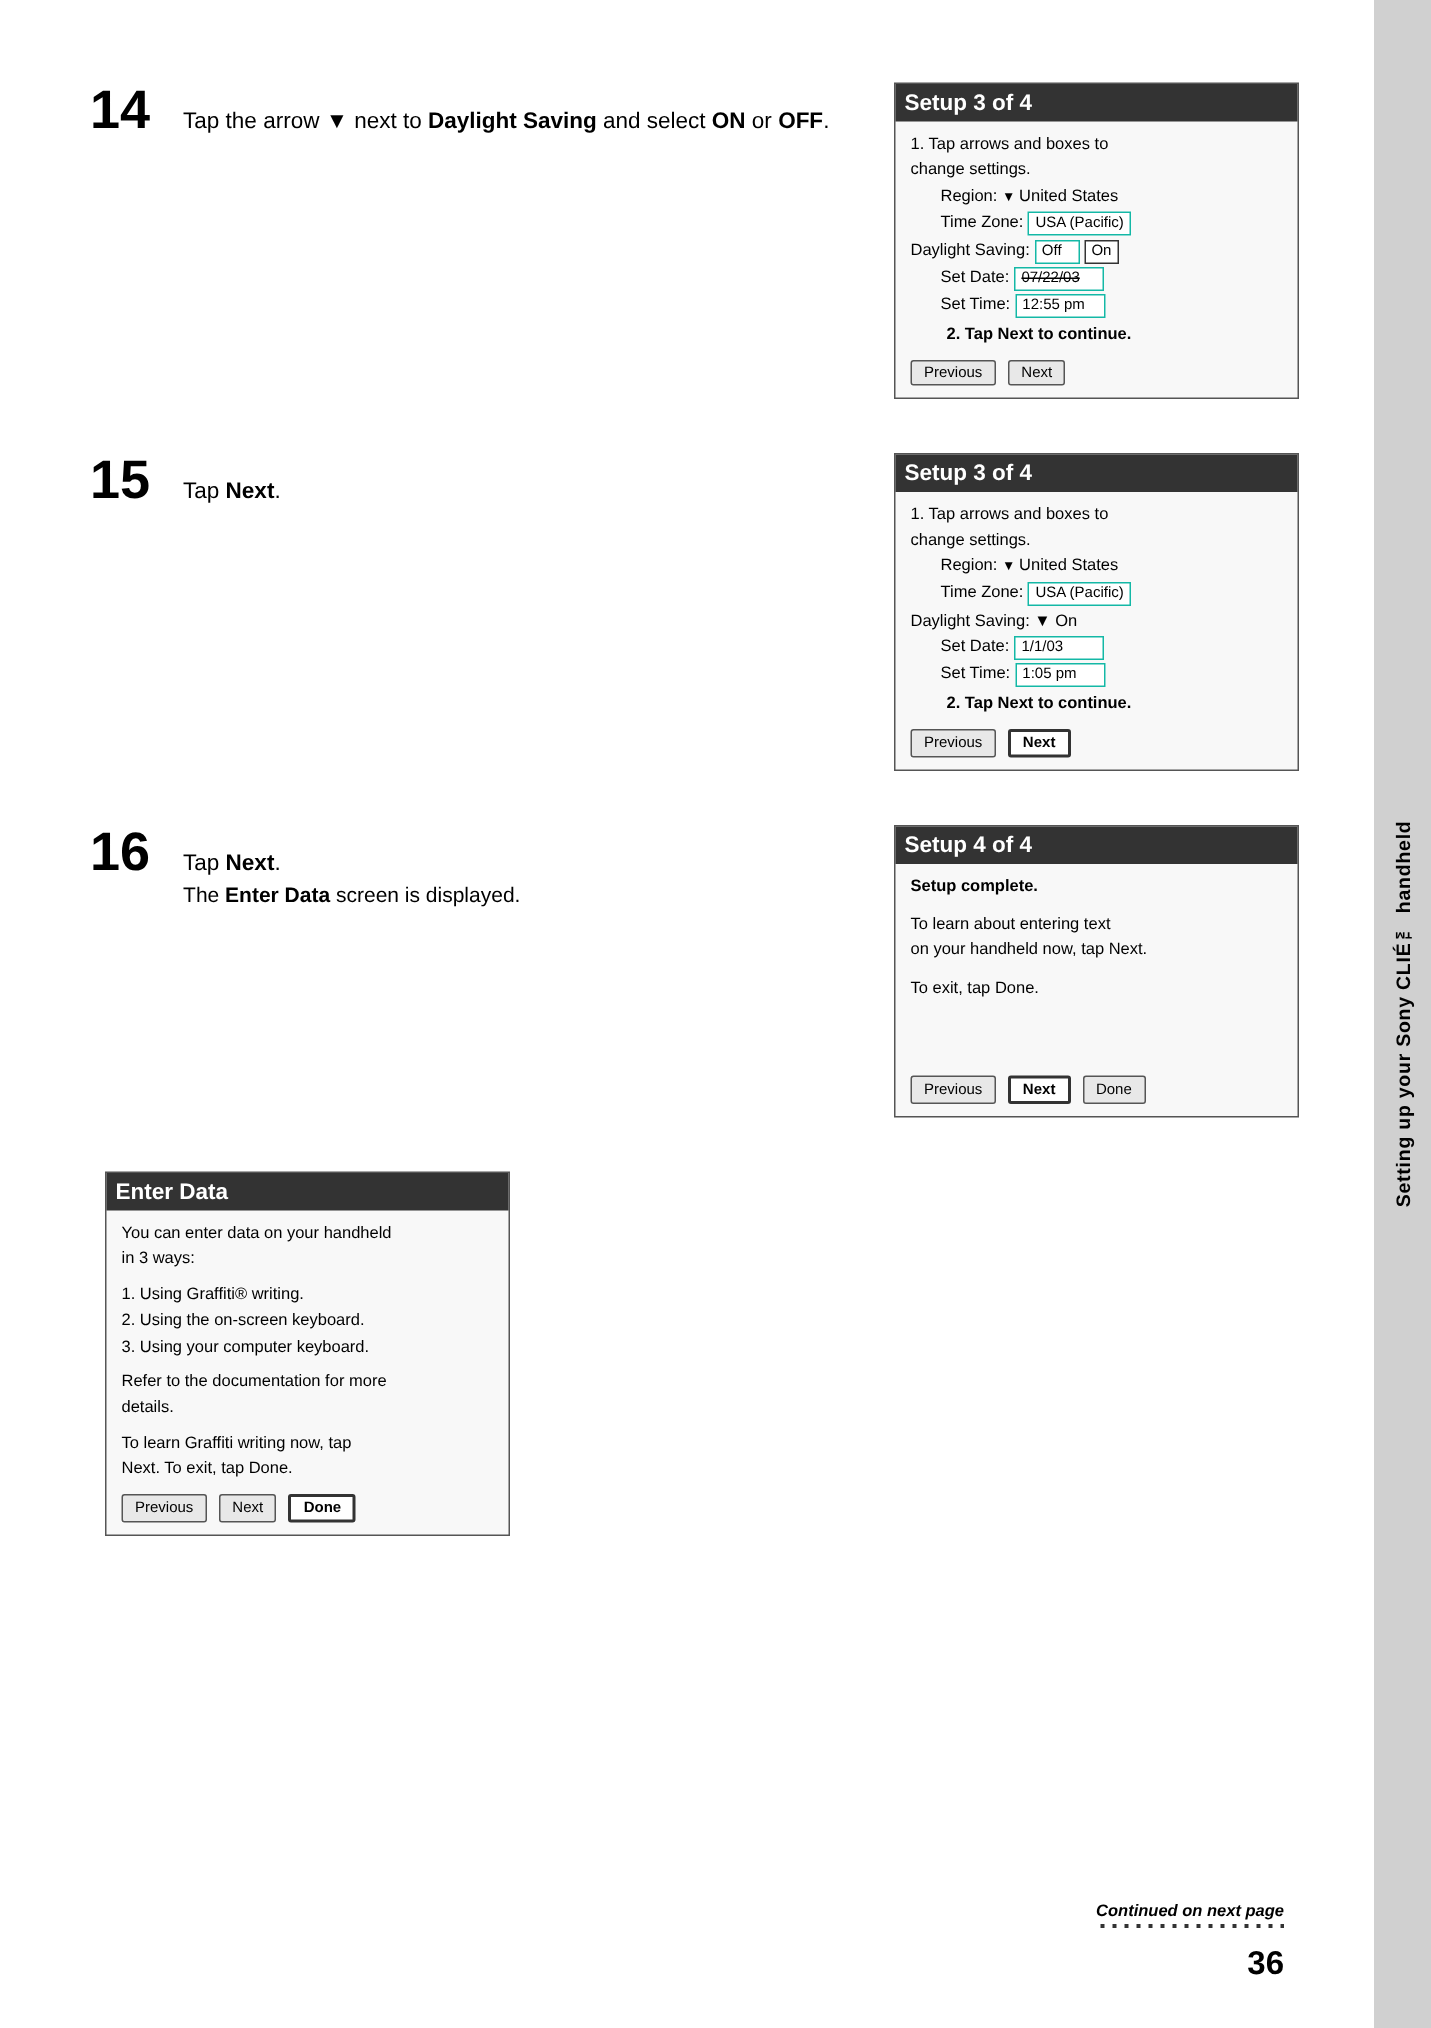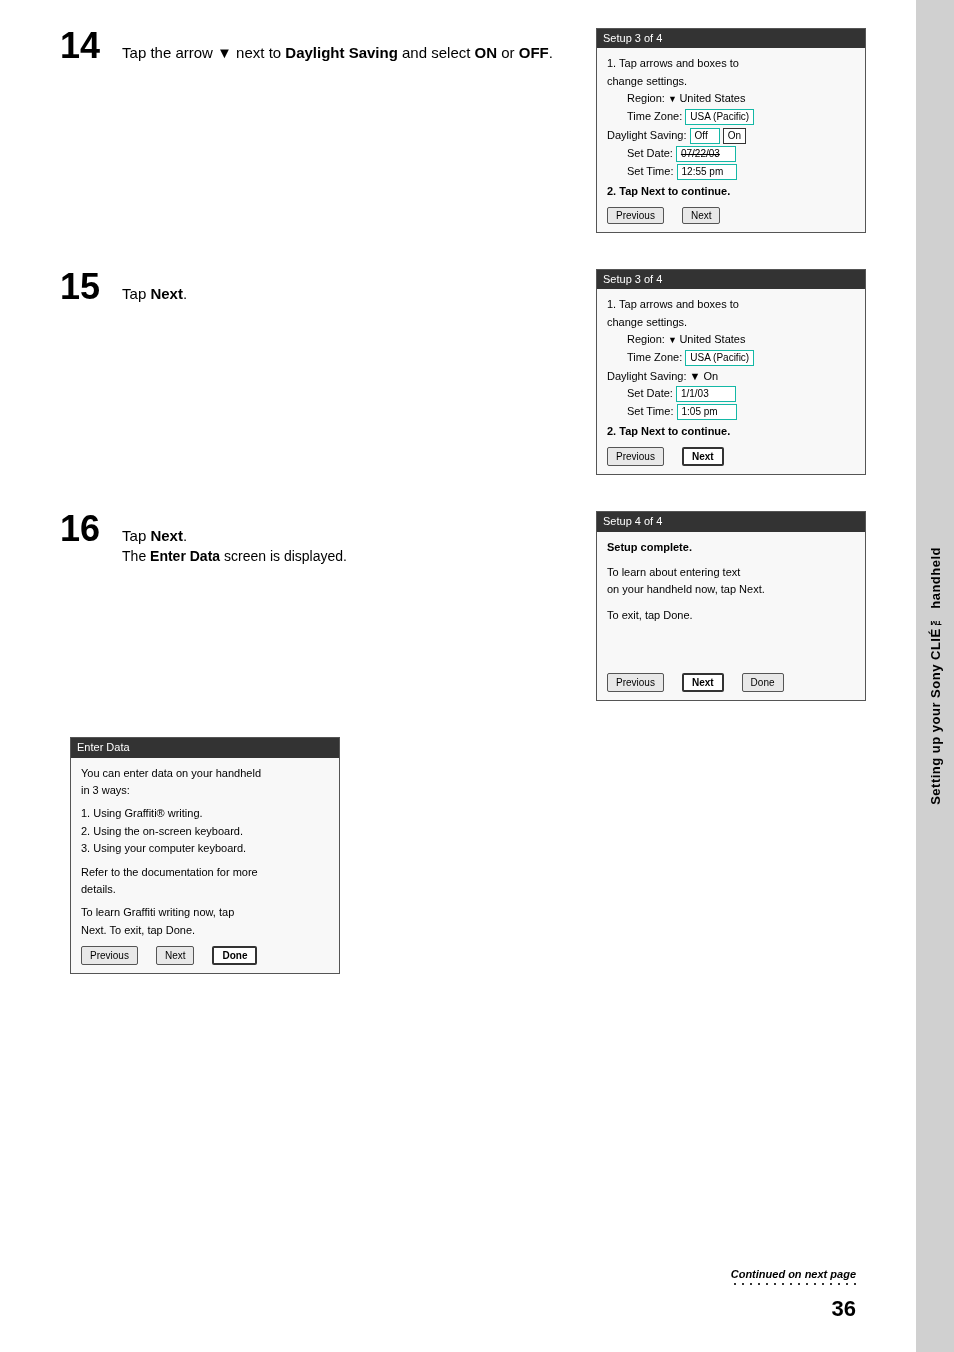--- a/index.html
+++ b/index.html
@@ -40,21 +40,21 @@
       font-size: 13px;
       font-weight: bold;
       color: #000;
       white-space: nowrap;
       letter-spacing: 0.5px;
     }
 
     
     .main-content {
       width: 916px;
-      padding: 28px 50px 40px 60px;
+      padding: 55px 50px 40px 60px;
       position: relative;
     }
 
     .step-number {
       font-size: 36px;
       font-weight: bold;
       color: #000;
       line-height: 1;
       margin-right: 10px;
       float: left;
@@ -68,59 +68,60 @@
       font-size: 11px;
       color: #000;
       line-height: 1.4;
       min-width: 240px;
     }
 
     .setup-screen-title {
       background: #333;
       color: #fff;
       padding: 2px 6px;
-      font-size: 11px;
-      font-weight: normal;
+      font-size: 15px;
+      font-weight: bold;
       margin: -8px -10px 8px -10px;
     }
 
     .setup-row {
       margin: 2px 0;
     }
 
     .setup-row.indent {
       padding-left: 20px;
     }
 
     .setup-row.bold {
       font-weight: bold;
     }
 
     .setup-row.note {
       font-weight: bold;
       margin-top: 4px;
+      margin-left: 24px;
     }
 
     .inline-box {
       display: inline-block;
       border: 1px solid #14b8a6;
       background: #fff;
       padding: 0 4px;
       font-size: 10px;
       min-width: 60px;
     }
 
     .dropdown-arrow {
       font-size: 9px;
     }
 
     .setup-buttons {
       margin-top: 8px;
       display: flex;
-      gap: 18px;
+      gap: 8px;
     }
 
     .setup-btn {
       border: 1px solid #555;
       background: #e8e8e8;
       padding: 2px 8px;
       font-size: 10px;
       cursor: pointer;
       border-radius: 2px;
     }

